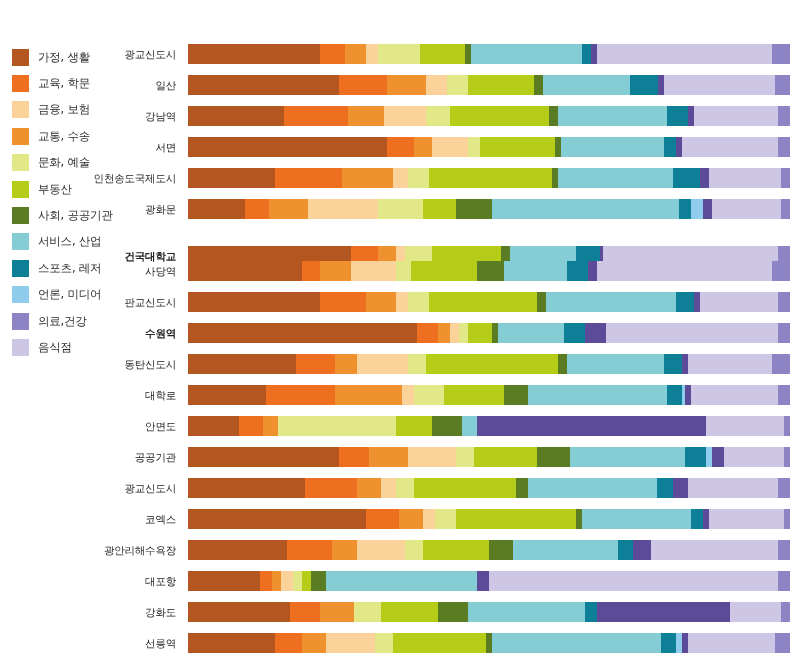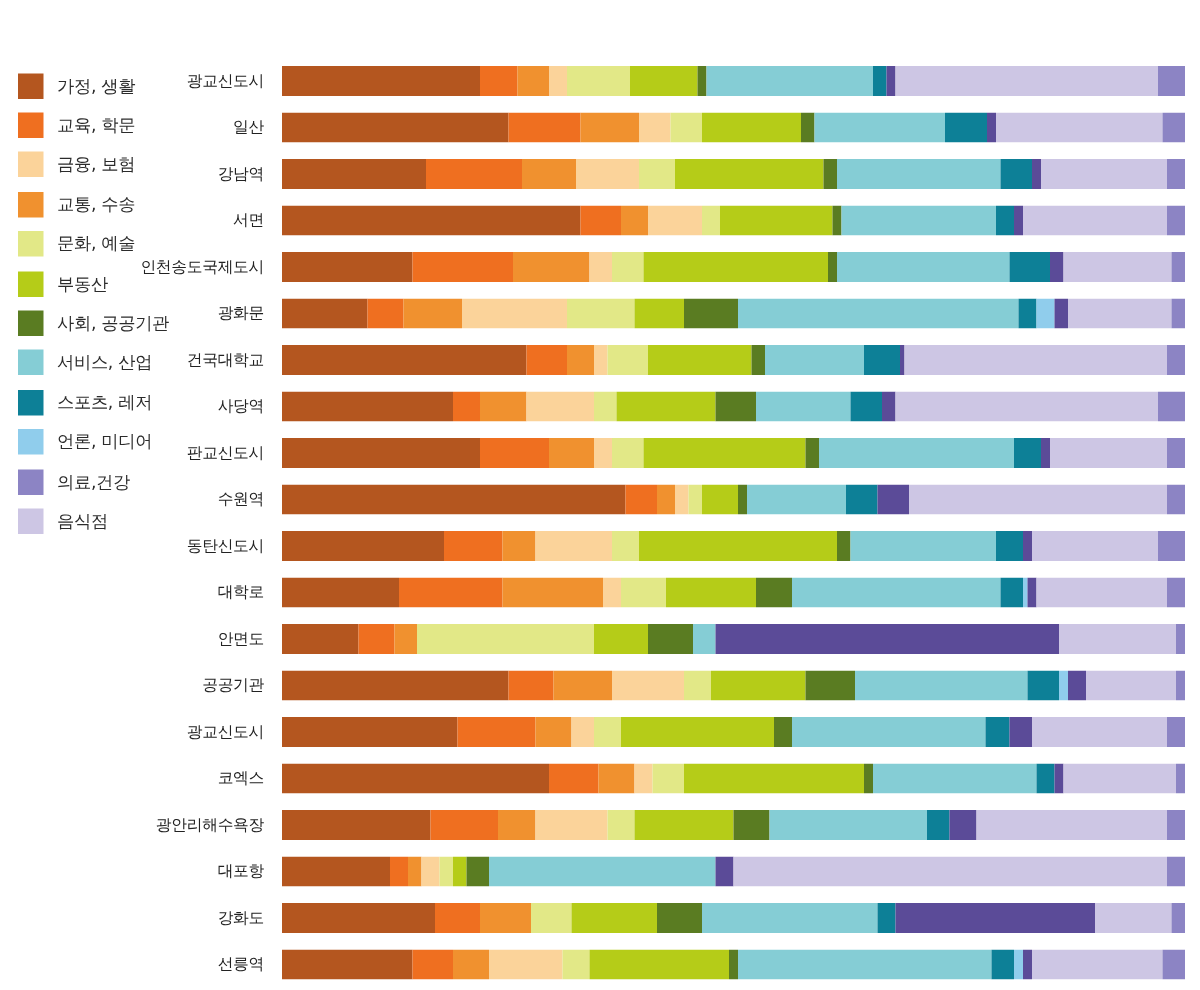--- a/index.html
+++ b/index.html
@@ -242,21 +242,21 @@
           <div class="seg" title="부동산" style="background: rgb(181, 204, 24); width: 5.5%;"></div>
           <div class="seg" title="사회, 공공기관" style="background: rgb(90, 124, 34); width: 6%;"></div>
           <div class="seg" title="서비스, 산업" style="background: rgb(133, 205, 213); width: 31%;"></div>
           <div class="seg" title="스포츠, 레저" style="background: rgb(13, 128, 151); width: 2%;"></div>
           <div class="seg" title="언론, 미디어" style="background: rgb(144, 205, 236); width: 2%;"></div>
           <div class="seg" title="여행" style="background: rgb(91, 75, 152); width: 1.5%;"></div>
           <div class="seg" title="음식점" style="background: rgb(205, 198, 228); width: 11.5%;"></div>
           <div class="seg" title="의료,건강" style="background: rgb(140, 132, 196); width: 1.5%;"></div>
         </div>
       </div>
-      <div class="row" style="top: 230px;">
+      <div class="row" style="top: 246px; font-weight: bold;">
         <div class="row-label">건국대학교</div>
         <div class="bar" style="left: 188px; width: 602px;">
           <div class="seg" title="가정, 생활" style="background: rgb(180, 86, 31); width: 27%;"></div>
           <div class="seg" title="교육, 학문" style="background: rgb(239, 111, 32); width: 4.5%;"></div>
           <div class="seg" title="교통, 수송" style="background: rgb(240, 145, 47); width: 3%;"></div>
           <div class="seg" title="금융, 보험" style="background: rgb(251, 211, 154); width: 1.5%;"></div>
           <div class="seg" title="문화, 예술" style="background: rgb(226, 232, 135); width: 4.5%;"></div>
           <div class="seg" title="부동산" style="background: rgb(181, 204, 24); width: 11.5%;"></div>
           <div class="seg" title="사회, 공공기관" style="background: rgb(90, 124, 34); width: 1.5%;"></div>
           <div class="seg" title="서비스, 산업" style="background: rgb(133, 205, 213); width: 11%;"></div>
@@ -293,21 +293,21 @@
           <div class="seg" title="문화, 예술" style="background: rgb(226, 232, 135); width: 3.5%;"></div>
           <div class="seg" title="부동산" style="background: rgb(181, 204, 24); width: 18%;"></div>
           <div class="seg" title="사회, 공공기관" style="background: rgb(90, 124, 34); width: 1.5%;"></div>
           <div class="seg" title="서비스, 산업" style="background: rgb(133, 205, 213); width: 21.5%;"></div>
           <div class="seg" title="스포츠, 레저" style="background: rgb(13, 128, 151); width: 3%;"></div>
           <div class="seg" title="여행" style="background: rgb(91, 75, 152); width: 1%;"></div>
           <div class="seg" title="음식점" style="background: rgb(205, 198, 228); width: 13%;"></div>
           <div class="seg" title="의료,건강" style="background: rgb(140, 132, 196); width: 2%;"></div>
         </div>
       </div>
-      <div class="row" style="top: 323px;">
+      <div class="row" style="top: 323px; font-weight: bold;">
         <div class="row-label">수원역</div>
         <div class="bar" style="left: 188px; width: 602px;">
           <div class="seg" title="가정, 생활" style="background: rgb(180, 86, 31); width: 38%;"></div>
           <div class="seg" title="교육, 학문" style="background: rgb(239, 111, 32); width: 3.5%;"></div>
           <div class="seg" title="교통, 수송" style="background: rgb(240, 145, 47); width: 2%;"></div>
           <div class="seg" title="금융, 보험" style="background: rgb(251, 211, 154); width: 1.5%;"></div>
           <div class="seg" title="문화, 예술" style="background: rgb(226, 232, 135); width: 1.5%;"></div>
           <div class="seg" title="부동산" style="background: rgb(181, 204, 24); width: 4%;"></div>
           <div class="seg" title="사회, 공공기관" style="background: rgb(90, 124, 34); width: 1%;"></div>
           <div class="seg" title="서비스, 산업" style="background: rgb(133, 205, 213); width: 11%;"></div>

